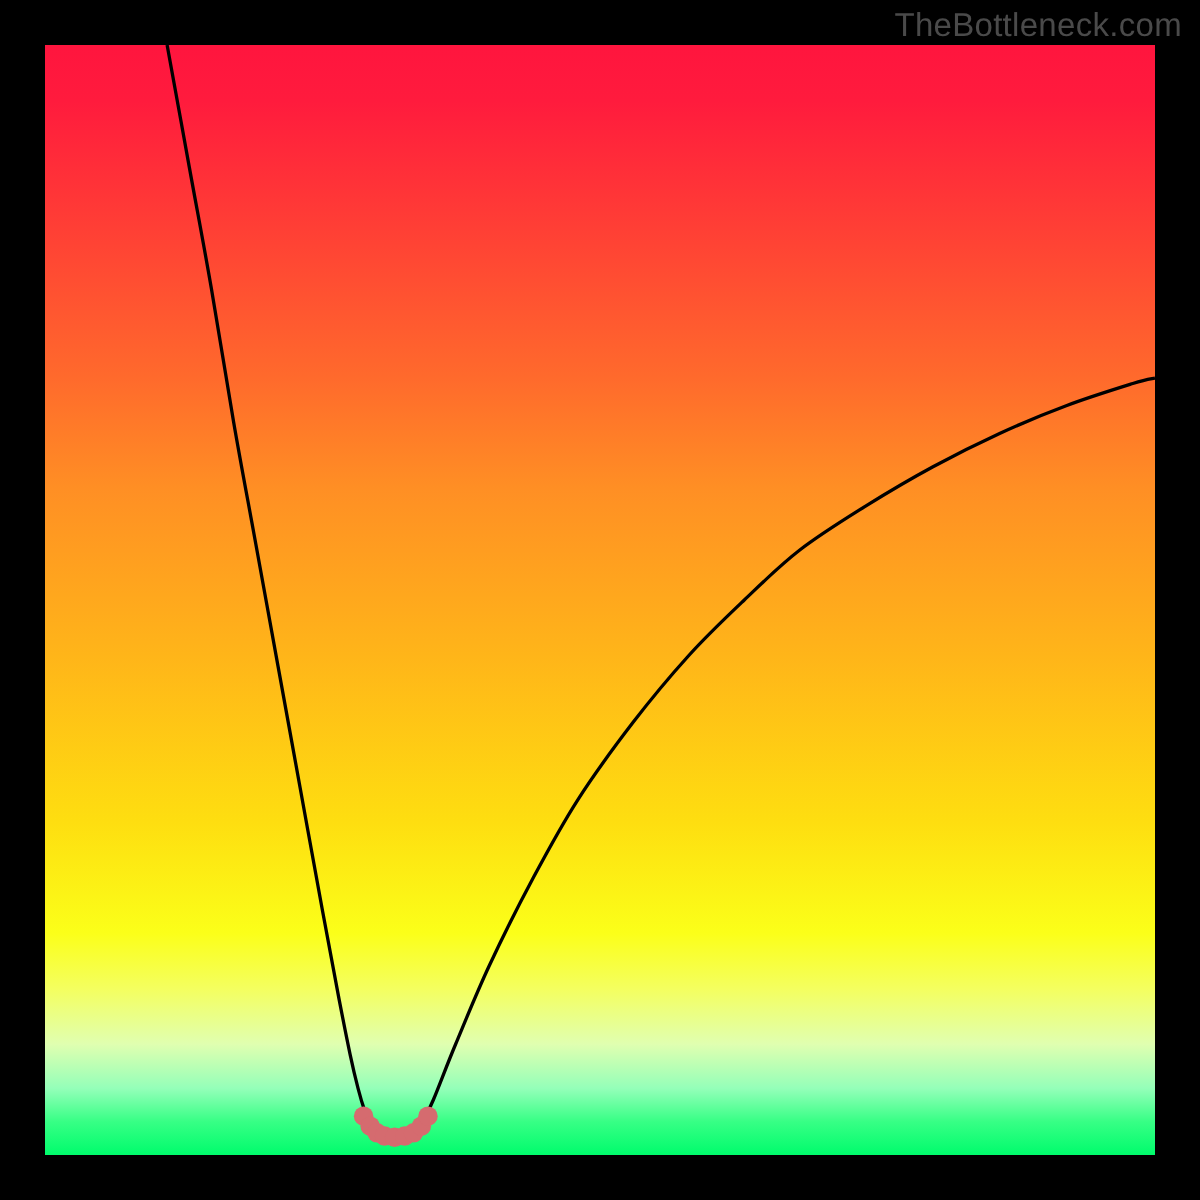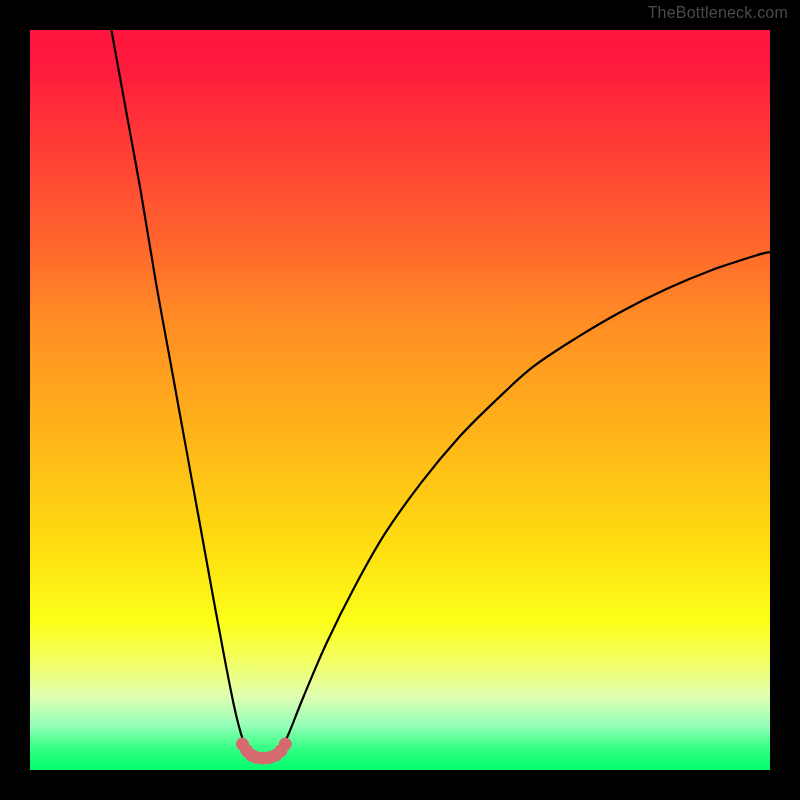--- a/index.html
+++ b/index.html
@@ -30,21 +30,21 @@
       #94ffb9 94%,
       #37ff85 97%,
       #00fc6c 100%
     );
   }
   .watermark {
     position: absolute;
     top: 4px;
     right: 12px;
     font-family: Arial, Helvetica, sans-serif;
-    font-size: 16px;
+    font-size: 22px;
     color: #4a4a4a;
     letter-spacing: 0.2px;
   }
   svg.curve {
     position: absolute;
     left: 0;
     top: 0;
     width: 740px;
     height: 740px;
   }

